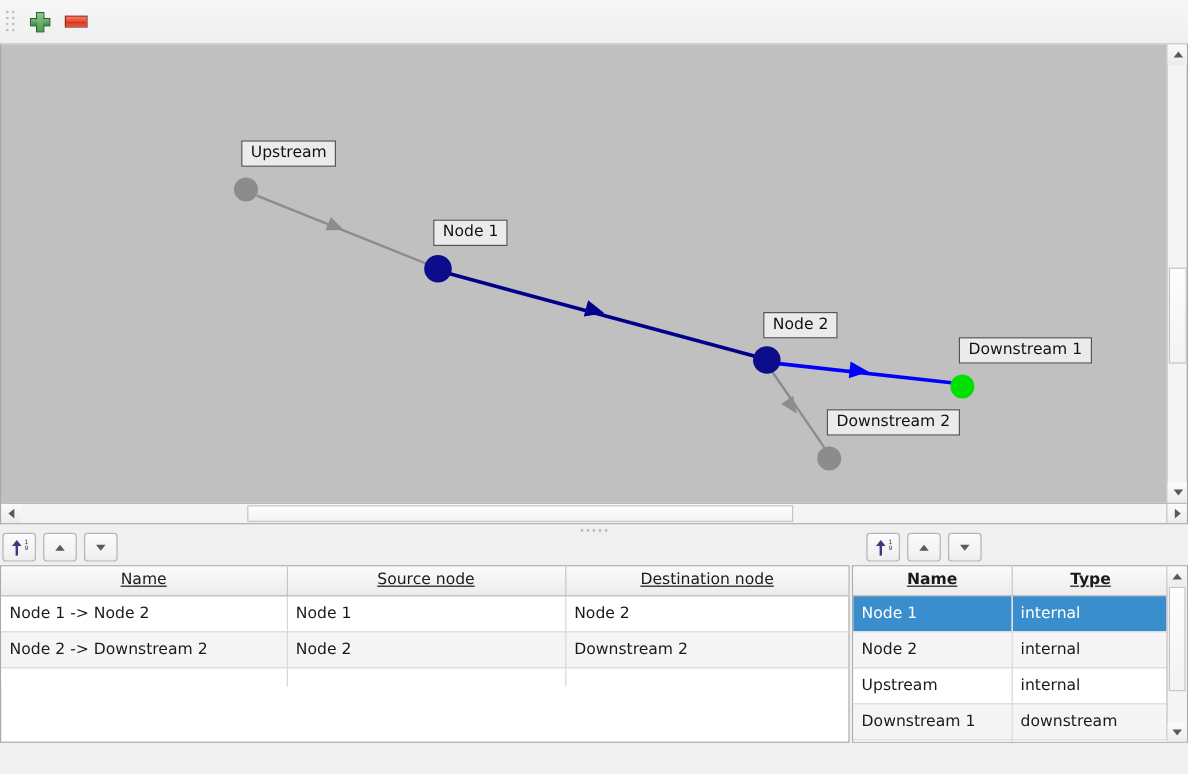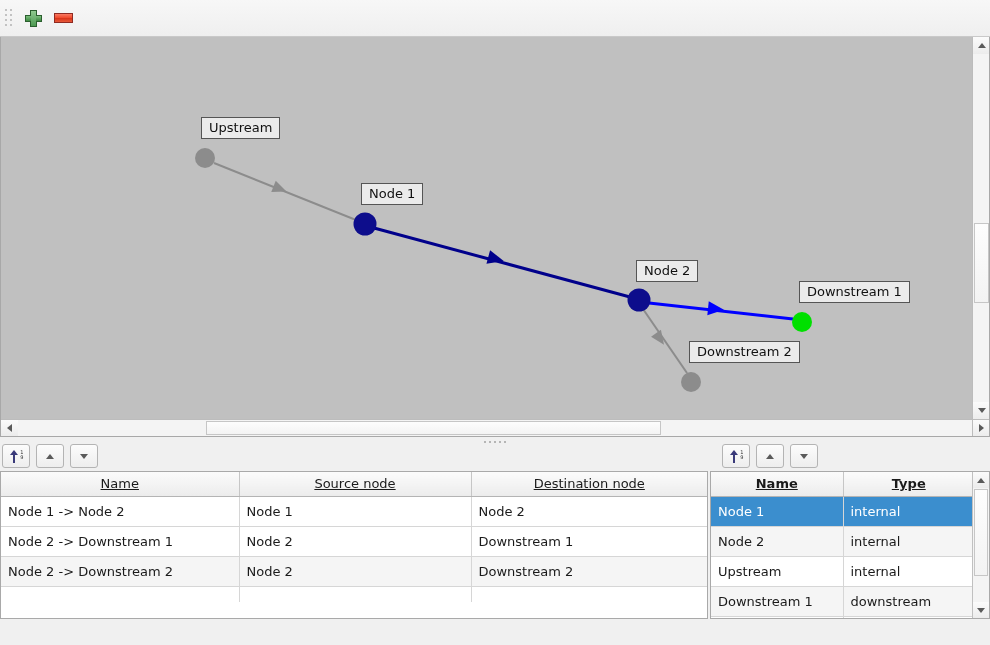--- a/index.html
+++ b/index.html
@@ -289,25 +289,20 @@
           <th>Source node</th>
           <th>Destination node</th>
         </tr>
       </thead>
       <tbody>
         <tr class="even">
           <td>Node 1 -&gt; Node 2</td>
           <td>Node 1</td>
           <td>Node 2</td>
         </tr>
-        <tr class="even">
-          <td>Node 2 -&gt; Downstream 1</td>
-          <td>Node 2</td>
-          <td>Downstream 1</td>
-        </tr>
         <tr class="odd">
           <td>Node 2 -&gt; Downstream 2</td>
           <td>Node 2</td>
           <td>Downstream 2</td>
         </tr>
         <tr class="filler">
           <td></td>
             <td></td>
             <td></td>
         </tr>

